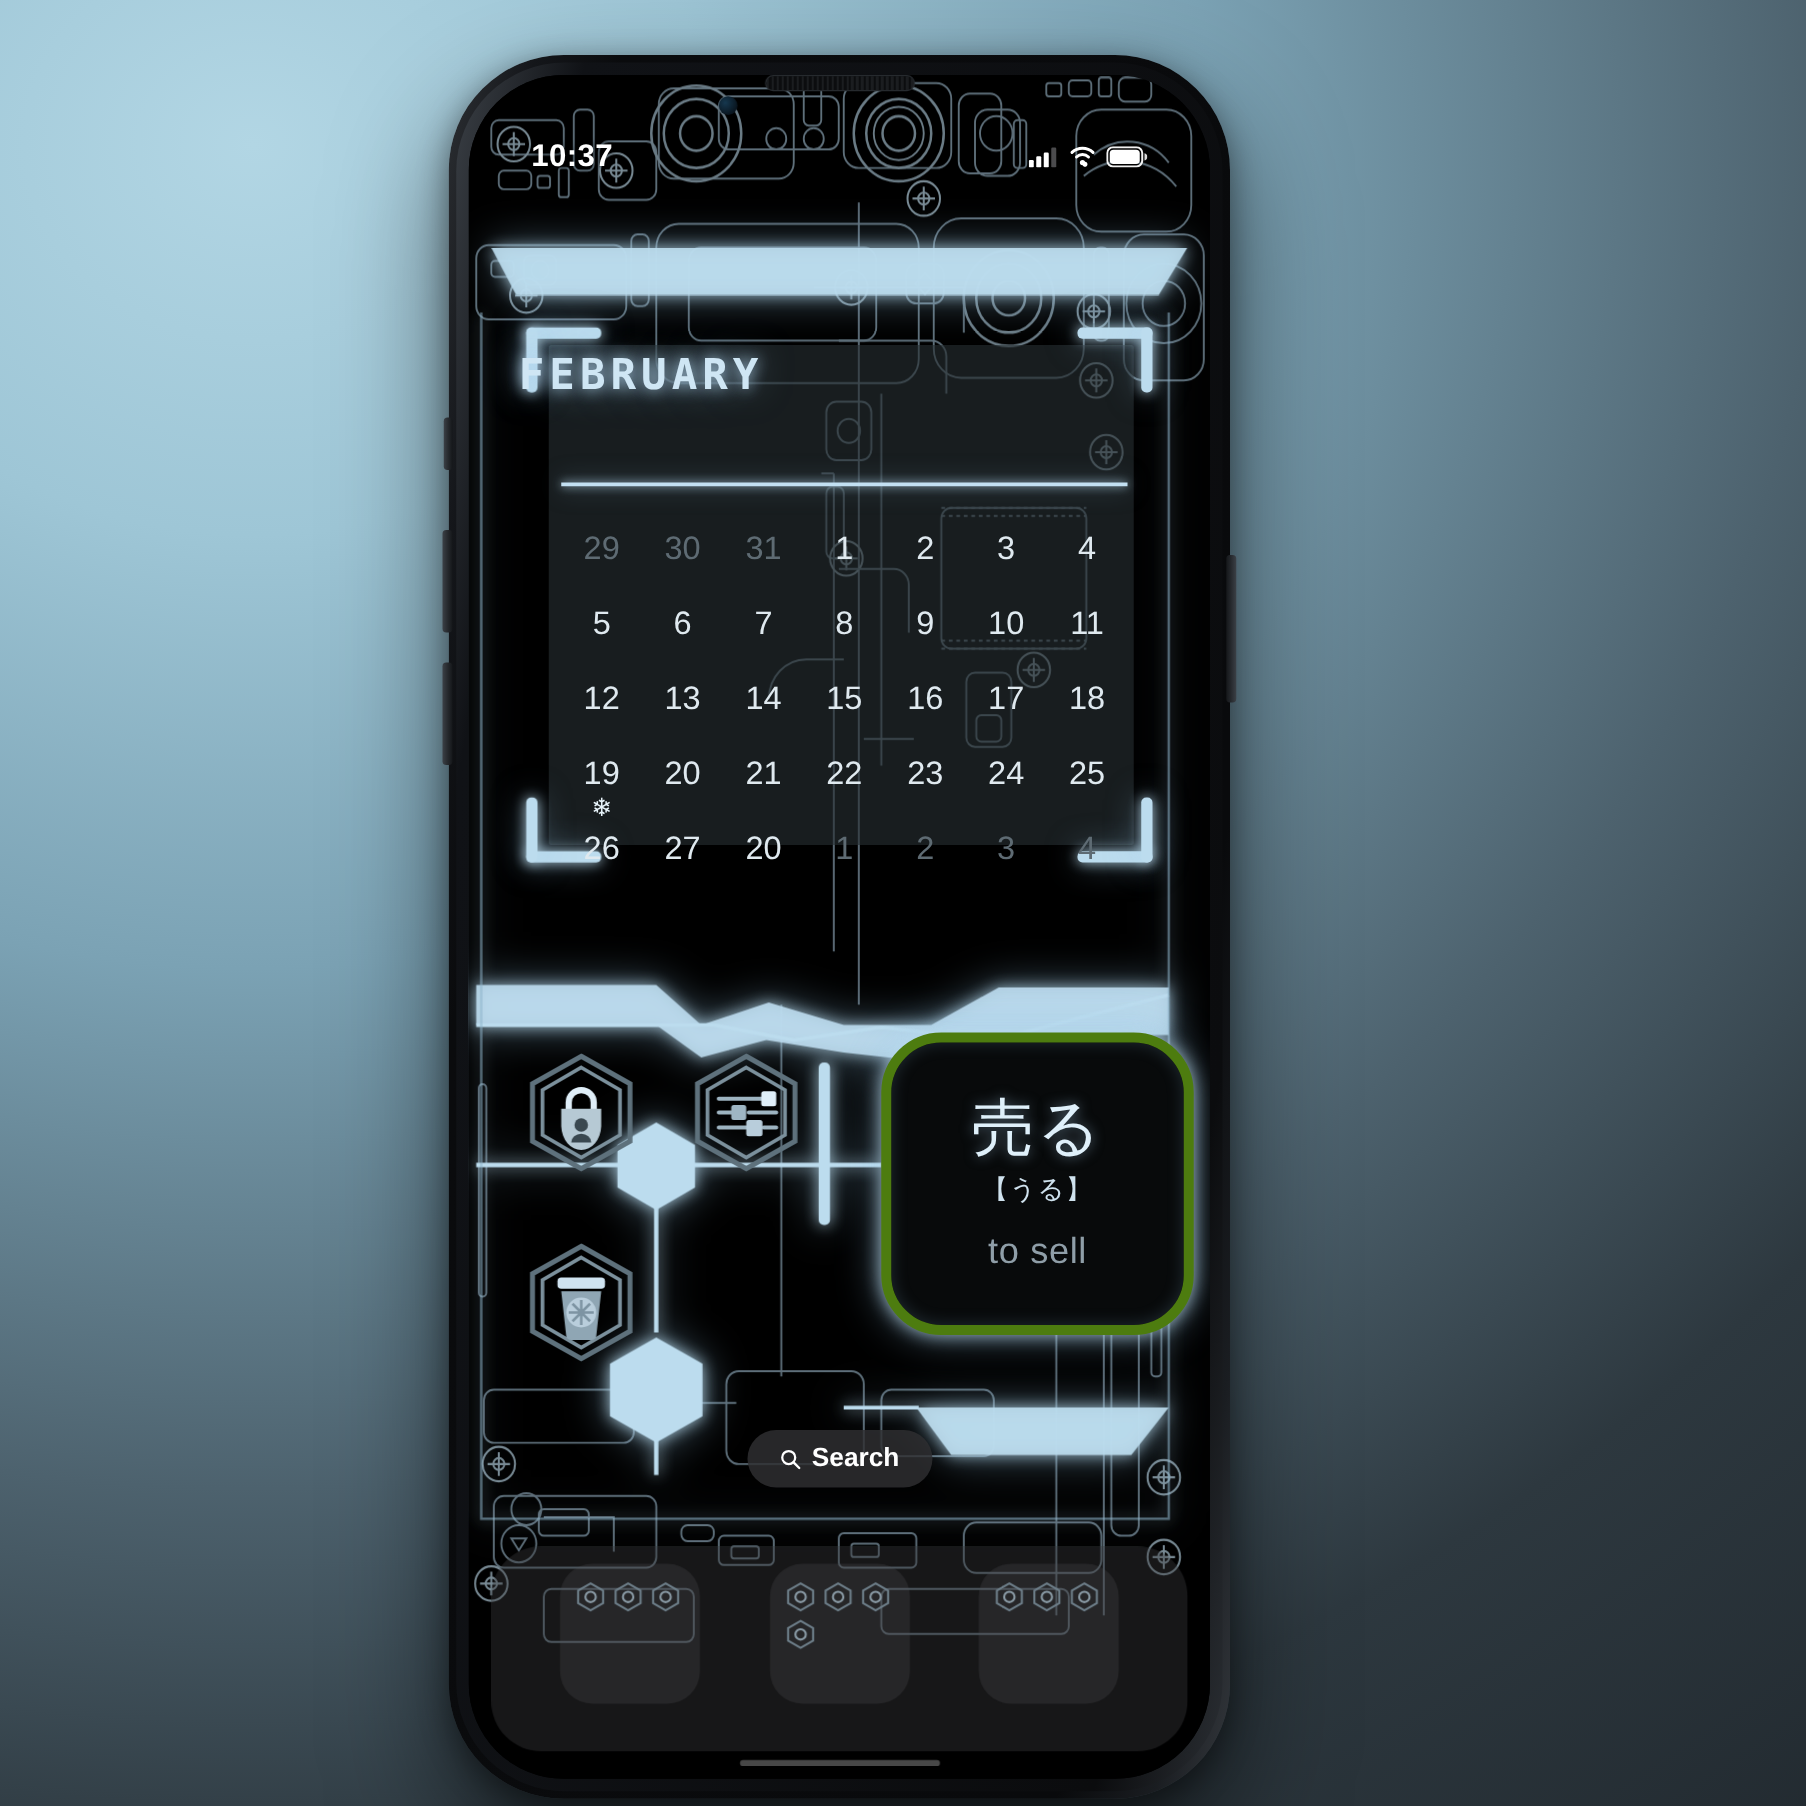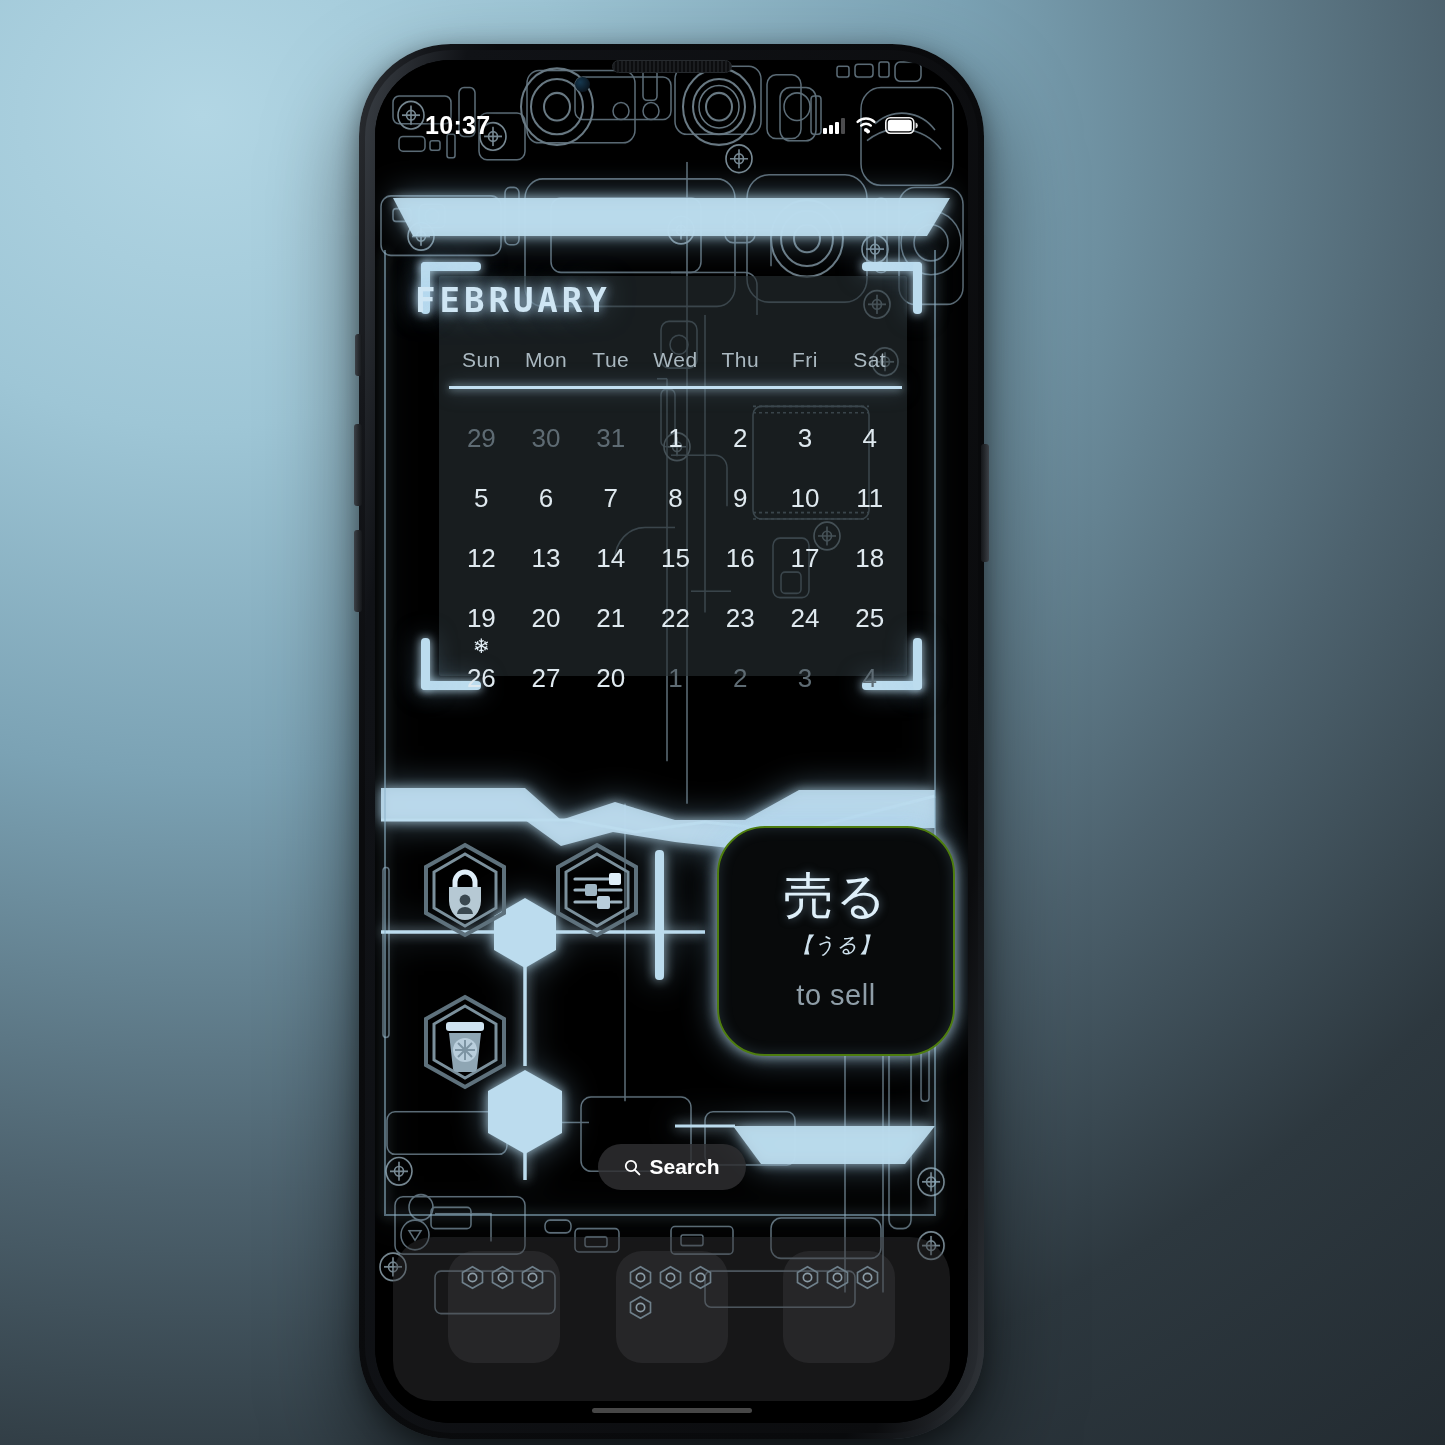--- a/index.html
+++ b/index.html
@@ -82,29 +82,29 @@
     color:#fff;font-size:21px;font-weight:700;text-shadow:0 1px 4px rgba(0,0,0,.9);z-index:25;}
 
   
   .shape-layer{position:absolute;inset:0;z-index:18;pointer-events:none;}
 
   
   .hexicon{position:absolute;width:100px;height:100px;z-index:22;}
   .hexicon svg{width:100%;height:100%;}
 
   
-  .jp-widget{position:absolute;left:342px;top:766px;width:234px;height:226px;z-index:22;
+  .jp-widget{position:absolute;left:330px;top:766px;width:234px;height:226px;z-index:22;
     border-radius:48px;background:#080a0b;
-    border:2px solid #4d7c0f;
+    border:8px solid #4d7c0f;
     box-shadow:0 0 14px rgba(188,220,238,.8),0 0 34px rgba(150,200,235,.45),
                inset 0 0 14px rgba(150,200,235,.18);
     display:flex;flex-direction:column;align-items:center;justify-content:center;}
   .jp-word{font-size:50px;color:#dff0fa;line-height:1;letter-spacing:2px;
     text-shadow:0 0 10px rgba(170,210,240,.5);}
-  .jp-kana{font-size:21px;color:#cfe2ee;margin-top:10px;letter-spacing:1px;font-style:italic;}
+  .jp-kana{font-size:21px;color:#cfe2ee;margin-top:10px;letter-spacing:1px;}
   .jp-mean{font-size:29px;color:#8f9ea8;margin-top:20px;letter-spacing:.5px;}
   .jp-label{position:absolute;left:268px;top:1004px;width:360px;text-align:center;
     color:#fff;font-size:21px;font-weight:700;z-index:25;text-shadow:0 1px 4px rgba(0,0,0,.9);}
 
   
   .search-pill{position:absolute;left:50%;transform:translateX(-50%);top:1084px;
     display:flex;align-items:center;gap:9px;padding:11px 26px;border-radius:24px;
     background:rgba(48,48,50,.82);z-index:26;justify-content:center;}
   .search-pill span{color:#fff;font-size:21px;font-weight:600;}
 
@@ -322,29 +322,20 @@
           <div class="brk" style="right:6px;top:6px;width:60px;height:9px;"></div>
           <div class="brk" style="right:6px;top:6px;width:9px;height:52px;"></div>
           <div class="brk" style="left:6px;bottom:6px;width:60px;height:9px;"></div>
           <div class="brk" style="left:6px;bottom:6px;width:9px;height:52px;"></div>
           <div class="brk" style="right:6px;bottom:6px;width:60px;height:9px;"></div>
           <div class="brk" style="right:6px;bottom:6px;width:9px;height:52px;"></div>
         </div>
 
         <div class="cal-title">FEBRUARY</div>
 
-        <div class="dow-row">
-          <div class="dow">Sun</div>
-          <div class="dow">Mon</div>
-          <div class="dow">Tue</div>
-          <div class="dow">Wed</div>
-          <div class="dow">Thu</div>
-          <div class="dow">Fri</div>
-          <div class="dow">Sat</div>
-        </div>
 
         <div class="cal-rule"></div>
         <div class="cal-grid" id="cal-grid">
             <div class="cal-cell dim">
               <span>29</span>
             </div>
             <div class="cal-cell dim">
               <span>30</span>
             </div>
             <div class="cal-cell dim">

